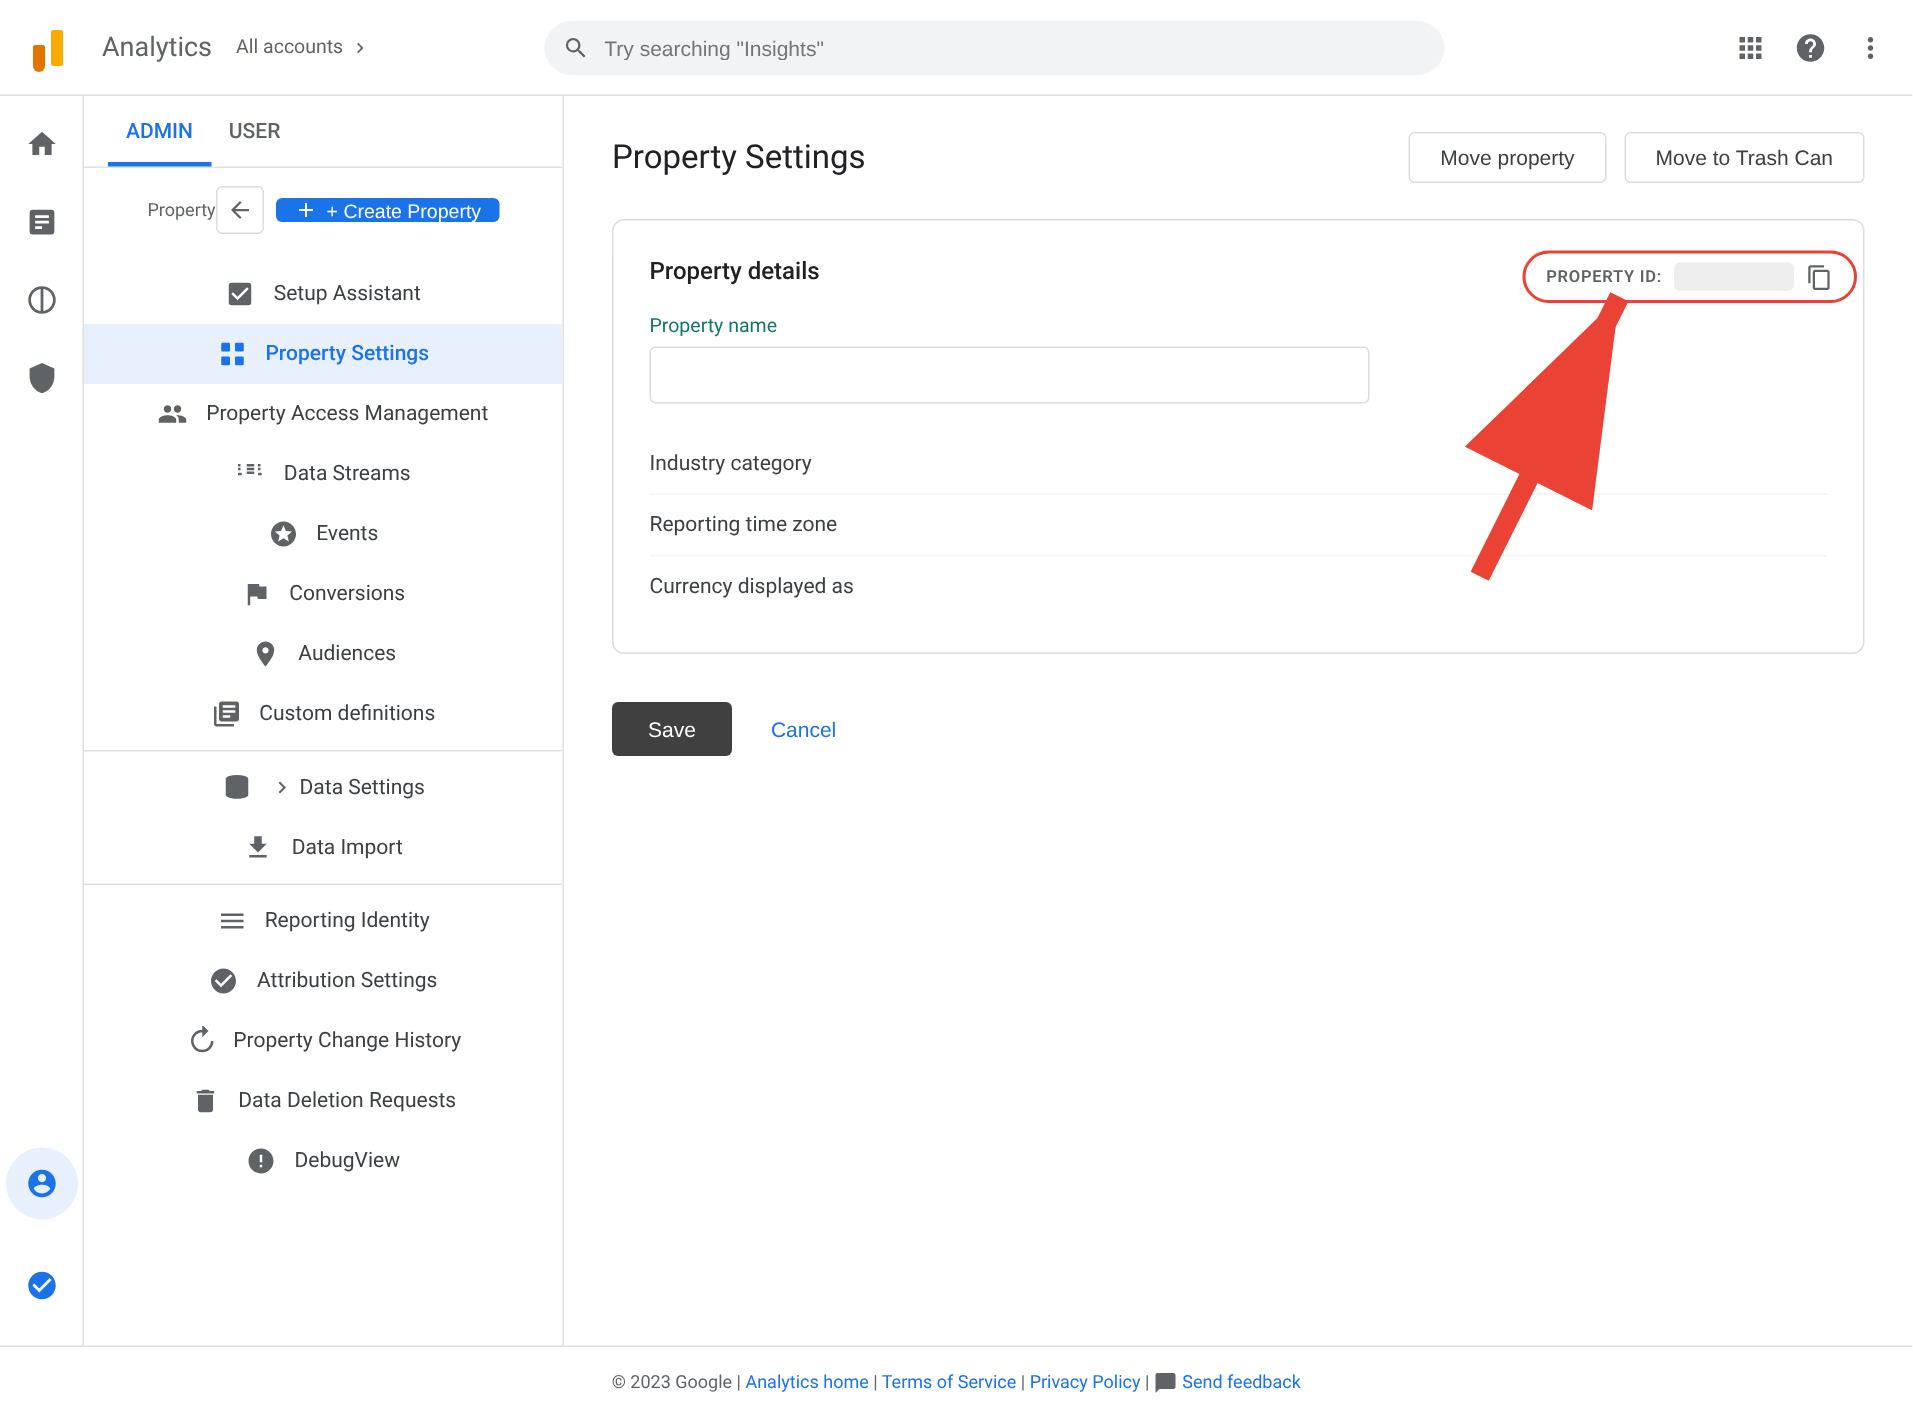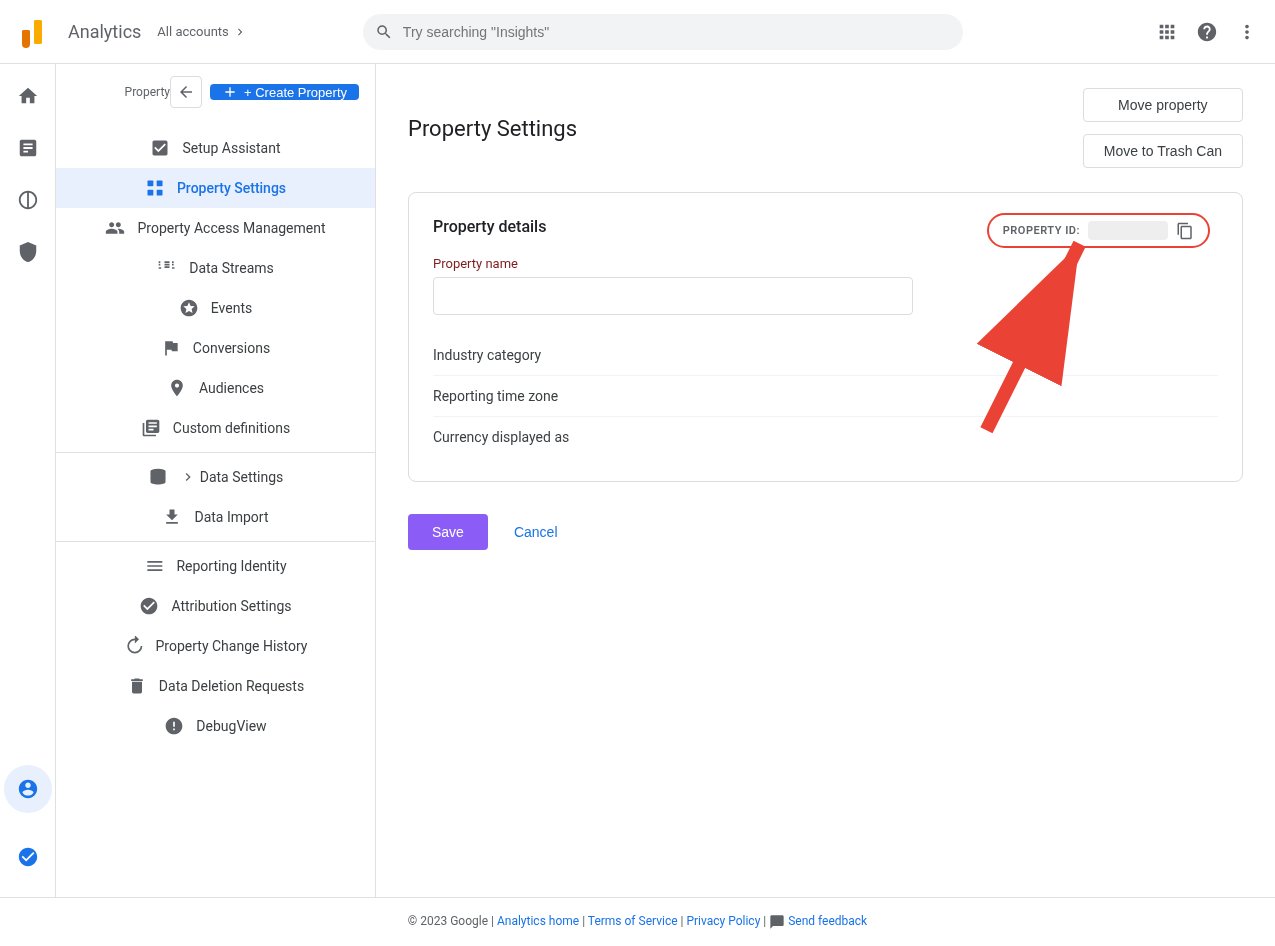--- a/index.html
+++ b/index.html
@@ -25,58 +25,58 @@
     .left-rail { width: 56px; background: #fff; border-right: 1px solid #e0e0e0; display: flex; flex-direction: column; align-items: center; padding-top: 8px; gap: 4px; flex-shrink: 0; }
     .rail-icon { width: 48px; height: 48px; display: flex; align-items: center; justify-content: center; border-radius: 50%; cursor: pointer; color: #5f6368; }
     .rail-icon.active { color: #1a73e8; background: #e8f0fe; }
     .rail-icon-bottom { margin-top: auto; margin-bottom: 16px; }
 
     
     .sidebar { width: 320px; background: #fff; border-right: 1px solid #e0e0e0; overflow-y: auto; flex-shrink: 0; }
     .sidebar-tabs { display: flex; border-bottom: 1px solid #e0e0e0; padding: 0 16px; }
     .sidebar-tab { padding: 16px 12px 12px; font-size: 14px; font-weight: 500; color: #5f6368; cursor: pointer; border-bottom: 3px solid transparent; }
     .sidebar-tab.active { color: #1a73e8; border-bottom-color: #1a73e8; }
-    .sidebar-header { display: flex; align-items: center; justify-content: flex-end; padding: 12px 16px; }
+    .sidebar-header { display: flex; align-items: center; justify-content: center; padding: 12px 16px; }
     .sidebar-header-label { font-size: 12px; color: #5f6368; }
     .create-property-btn { display: flex; align-items: center; gap: 6px; background: #1a73e8; color: #fff; border: none; border-radius: 4px; padding: 0 12px; font-size: 13px; font-weight: 500; cursor: pointer; }
     .back-btn { width: 32px; height: 32px; display: flex; align-items: center; justify-content: center; border: 1px solid #dadce0; border-radius: 4px; cursor: pointer; background: #fff; flex-shrink: 0; }
     .sidebar-nav { padding: 8px 0; }
     .nav-item { display: flex; align-items: center; gap: 12px; padding: 10px 16px; cursor: pointer; color: #3c4043; font-size: 14px; border-radius: 0; justify-content: center; }
     .nav-item.active { background: #e8f0fe; color: #1a73e8; }
     .nav-item.active .nav-label { color: #1a73e8; font-weight: 500; }
     .nav-icon { width: 20px; height: 20px; color: inherit; flex-shrink: 0; }
     .nav-divider { height: 1px; background: #e0e0e0; margin: 4px 0; }
     .nav-expand { display: flex; align-items: center; gap: 4px; }
 
     
     .content { flex: 1; overflow-y: auto; padding: 24px 32px; background: #fff; }
     .content-header { display: flex; align-items: center; justify-content: space-between; margin-bottom: 24px; }
     .page-title { font-size: 22px; font-weight: 400; color: #202124; }
-    .header-buttons { display: flex; gap: 12px; flex-direction: column; }
+    .header-buttons { display: flex; gap: 12px; }
     .outline-btn { padding: 8px 20px; border: 1px solid #dadce0; border-radius: 4px; background: #fff; color: #3c4043; font-size: 14px; cursor: pointer; font-weight: 500; }
 
     
     .card { border: 1px solid #dadce0; border-radius: 8px; padding: 24px; position: relative; }
     .card-title { font-size: 16px; font-weight: 500; color: #202124; margin-bottom: 20px; }
-    .property-id-badge { position: absolute; top: 20px; right: 32px; display: flex; align-items: center; gap: 8px; border: 2px solid #ea4335; border-radius: 24px; padding: 6px 14px; background: #fff; }
+    .property-id-badge { position: absolute; top: 20px; right: 4px; display: flex; align-items: center; gap: 8px; border: 2px solid #ea4335; border-radius: 24px; padding: 6px 14px; background: #fff; }
     .property-id-label { font-size: 11px; font-weight: 600; color: #5f6368; letter-spacing: 0.5px; }
     .property-id-value { font-size: 13px; color: #aaa; background: #eee; border-radius: 4px; padding: 2px 8px; min-width: 80px; }
     .copy-icon { color: #5f6368; cursor: pointer; }
     .form-field { margin-bottom: 20px; }
-    .form-label { font-size: 13px; color: #7f1d1d; margin-bottom: 6px; display: block; }
+    .form-label { font-size: 13px; color: #0f766e; margin-bottom: 6px; display: block; }
     .form-input { width: 480px; padding: 10px 12px; border: 1px solid #dadce0; border-radius: 4px; font-size: 14px; color: #202124; outline: none; }
     .form-row { display: flex; align-items: center; padding: 12px 0; border-bottom: 1px solid #f1f3f4; }
     .form-row-label { font-size: 14px; color: #3c4043; min-width: 200px; }
 
     
     .annotation { position: relative; pointer-events: none; }
 
     
     .action-row { display: flex; align-items: center; gap: 16px; margin-top: 32px; }
-    .save-btn { background: #8b5cf6; color: #fff; border: none; border-radius: 4px; padding: 10px 24px; font-size: 14px; font-weight: 500; cursor: pointer; }
+    .save-btn { background: #404040; color: #fff; border: none; border-radius: 4px; padding: 10px 24px; font-size: 14px; font-weight: 500; cursor: pointer; }
     .cancel-btn { background: none; border: none; color: #1a73e8; font-size: 14px; font-weight: 500; cursor: pointer; padding: 10px; }
 
     
     .footer { text-align: center; padding: 16px; font-size: 12px; color: #5f6368; border-top: 1px solid #e0e0e0; flex-shrink: 0; }
     .footer a { color: #1a73e8; text-decoration: none; }
 
     
     ::-webkit-scrollbar { width: 8px; }
     ::-webkit-scrollbar-track { background: transparent; }
     ::-webkit-scrollbar-thumb { background: #dadce0; border-radius: 4px; }
@@ -162,20 +162,24 @@
     </div>
     <div class="rail-icon" style="margin-bottom:16px">
       <svg width="22" height="22" viewBox="0 0 24 24" fill="#1a73e8">
           <path d="M12 2C6.48 2 2 6.48 2 12s4.48 10 10 10 10-4.48 10-10S17.52 2 12 2zm-2 15l-5-5 1.41-1.41L10 14.17l7.59-7.59L19 8l-9 9z" fill="#1a73e8"></path>
         </svg>
     </div>
   </div>
 
   <div class="sidebar">
 
+    <div class="sidebar-tabs">
+      <div class="sidebar-tab active">ADMIN</div>
+      <div class="sidebar-tab">USER</div>
+    </div>
 
     <div class="sidebar-header">
       <span class="sidebar-header-label">Property</span>
       <div style="display:flex;align-items:center;gap:8px;">
         <div class="back-btn">
           <svg width="18" height="18" viewBox="0 0 24 24" fill="#5f6368">
               <path d="M20 11H7.83l5.59-5.59L12 4l-8 8 8 8 1.41-1.41L7.83 13H20v-2z"></path>
             </svg>
         </div>
         <button class="create-property-btn">

